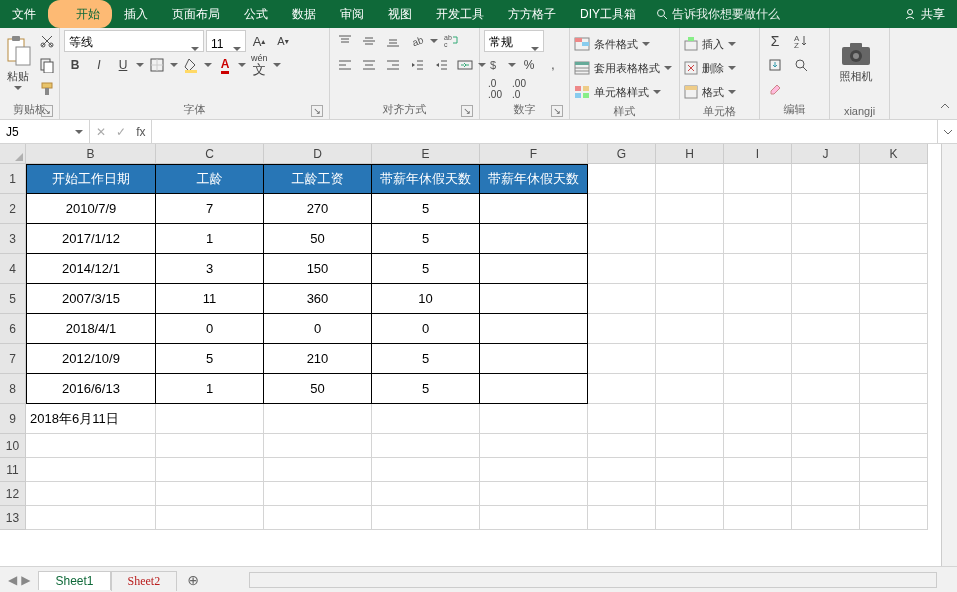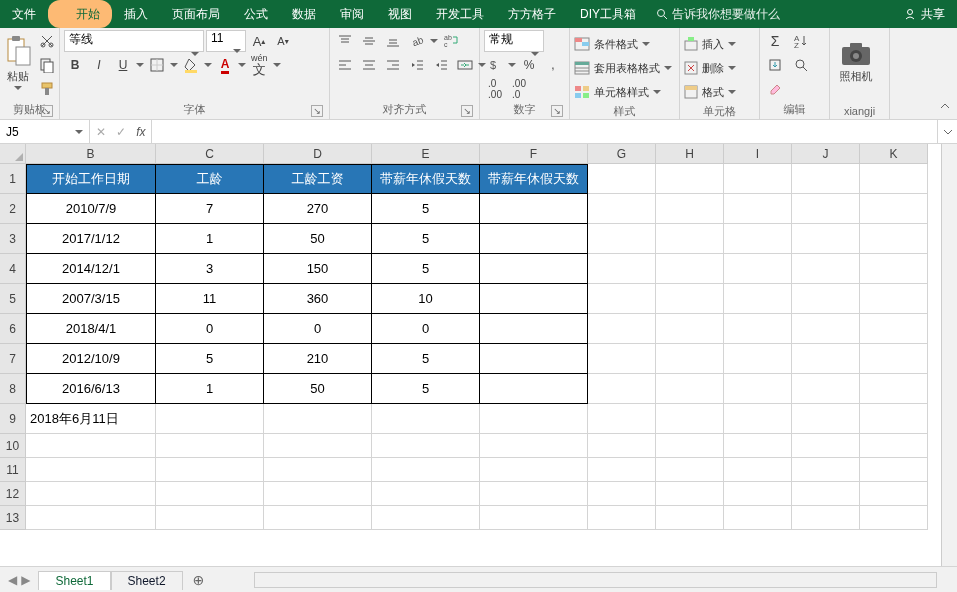--- a/index.html
+++ b/index.html
@@ -17,21 +17,21 @@
 .ribbon { background: #f1f1f1; border-bottom: 1px solid #d4d4d4; height: 92px; display: flex; position: relative; }
 .ribbon-group { border-right: 1px solid #d4d4d4; display: flex; flex-direction: column; padding: 2px 4px 0; }
 .ribbon-group-body { flex: 1; display: flex; align-items: flex-start; gap: 4px; }
 .ribbon-group-label { text-align: center; font-size: 11px; color: #666; padding: 2px 0; position: relative; }
 .ribbon-group-label .launcher { position: absolute; right: 2px; bottom: 2px; width: 12px; height: 12px; border: 1px solid #aaa; font-size: 9px; line-height: 10px; color: #666; }
 .vcol { display: flex; flex-direction: column; gap: 2px; }
 .hrow { display: flex; gap: 2px; align-items: center; }
 .btn { display: flex; align-items: center; justify-content: center; min-width: 22px; height: 22px; padding: 0 3px; cursor: pointer; color: #444; }
 .btn svg { display: block; }
 .bigbtn { display: flex; flex-direction: column; align-items: center; justify-content: center; width: 44px; height: 64px; cursor: pointer; gap: 2px; font-size: 11px; color: #444; }
-.sel { background: #fff; border: 1px solid #ccc; height: 22px; display: flex; align-items: flex-start; padding: 0 4px; gap: 4px; flex-direction: column; }
+.sel { background: #fff; border: 1px solid #ccc; height: 22px; display: flex; align-items: flex-end; padding: 0 4px; gap: 4px; }
 .drop { width: 0; height: 0; border-left: 4px solid transparent; border-right: 4px solid transparent; border-top: 4px solid #666; }
 .style-item { display: flex; align-items: center; gap: 4px; height: 20px; font-size: 11px; cursor: pointer; color: #333; }
 .style-item svg { flex-shrink: 0; }
 .collapse-btn { position: absolute; right: 6px; bottom: 4px; cursor: pointer; }
 
 
 .formulabar { height: 24px; border-bottom: 1px solid #d4d4d4; display: flex; align-items: stretch; background: #fff; }
 .namebox { width: 90px; border-right: 1px solid #d4d4d4; display: flex; align-items: center; padding: 0 6px; justify-content: space-between; }
 .fb-btns { display: flex; align-items: center; border-right: 1px solid #d4d4d4; padding: 0 6px; gap: 10px; color: #aaa; }
 .fb-input { flex: 1; padding: 0 6px; display: flex; align-items: center; }
@@ -52,21 +52,21 @@
 .cell.brd { border-right: 1px solid #000; border-bottom: 1px solid #000; }
 .cell.brd-top { border-top: 1px solid #000; }
 .cell.brd-left { border-left: 1px solid #000; }
 .cell.left { justify-content: flex-start; padding-left: 4px; }
 .cell.empty { }
 
 
 .sheetbar { position: absolute; bottom: 0; left: 0; right: 0; height: 26px; border-top: 1px solid #d4d4d4; background: #f1f1f1; display: flex; align-items: center; }
 .sheet-nav { display: flex; gap: 4px; padding: 0 8px; color: #888; }
 .sheet-tab { background: #fff; border: 1px solid #ccc; border-bottom: none; padding: 2px 16px; font-size: 12px; color: #0f6939; margin-top: 2px; }
-.sheet-tab.inactive { background: #f1f1f1; color: #0f172a; }
+.sheet-tab.inactive { background: #f1f1f1; color: #b91c1c; font-family: Liberation Serif, serif; }
 .sheet-add { padding: 0 10px; color: #666; cursor: pointer; font-size: 14px; }
 .hscroll { flex: 1; margin: 0 20px 0 40px; height: 16px; background: #f1f1f1; border: 1px solid #ccc; position: relative; }
 
 
 .vscroll { position: absolute; right: 0; top: 144px; width: 16px; bottom: 26px; background: #f1f1f1; border-left: 1px solid #ccc; }
 </style>
 </head>
 <body>
 
 <div class="menubar">
@@ -414,21 +414,21 @@
 </div>
 
 <div class="formulabar">
   <div class="namebox">
     <span>J5</span>
     <div class="drop"></div>
   </div>
   <div class="fb-btns">
     <span>✕</span>
     <span>✓</span>
-    <span style="font-style:italic;color:#555">fx</span>
+    <span style="color:#555">fx</span>
   </div>
   <div class="fb-input">
       <span></span>
     </div>
   <div class="fb-expand">
       <svg width="10" height="10">
         <path d="M1 3 L5 7 L9 3" fill="none" stroke="#666"></path>
       </svg>
     </div>
 </div>

